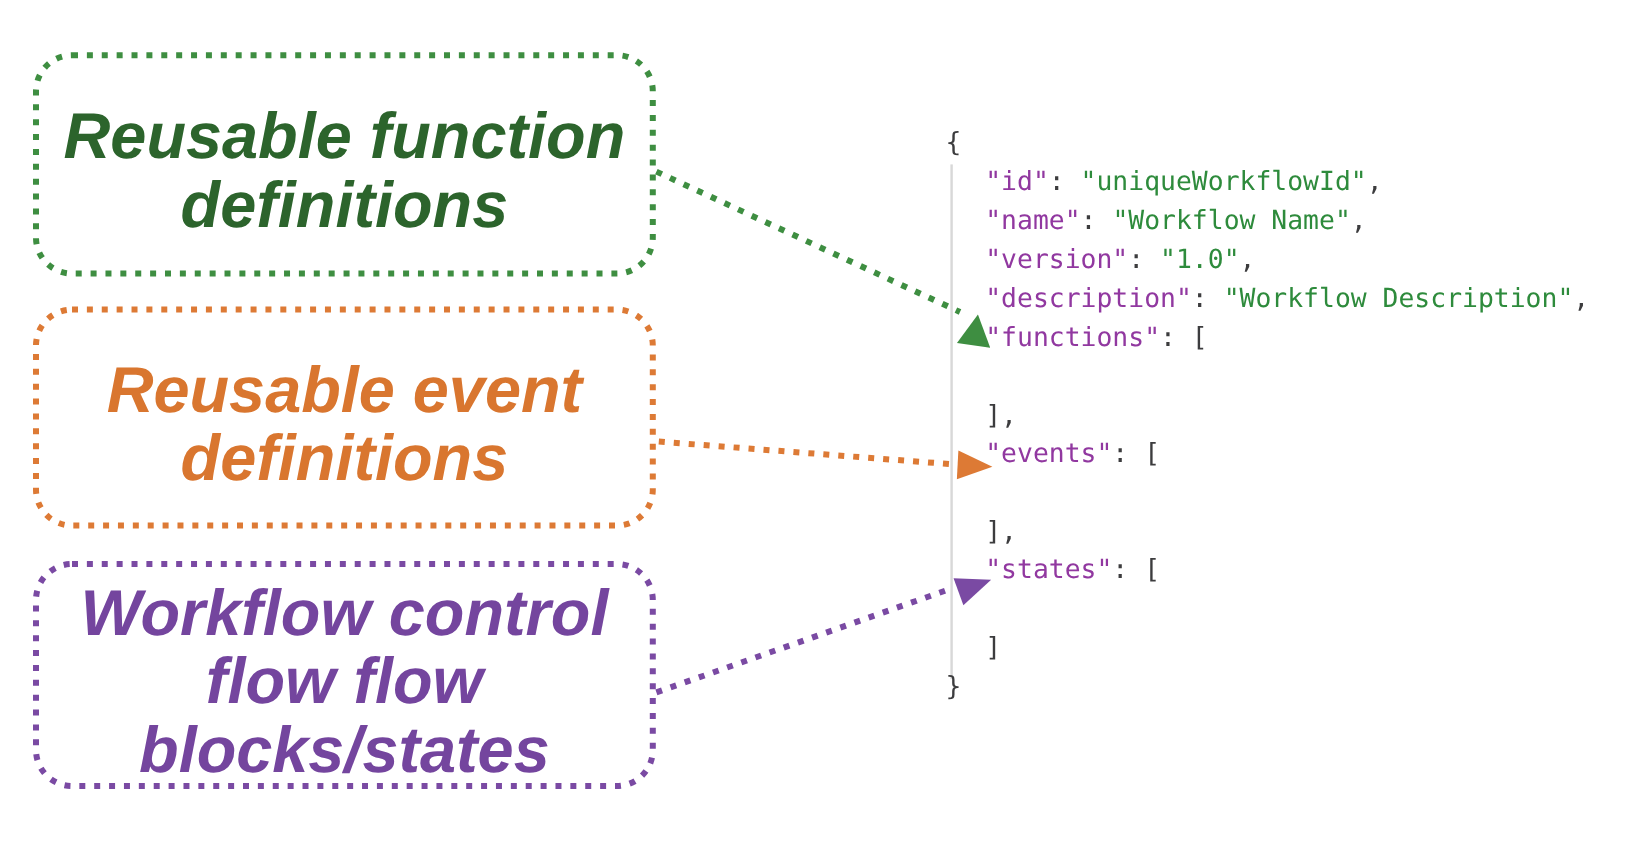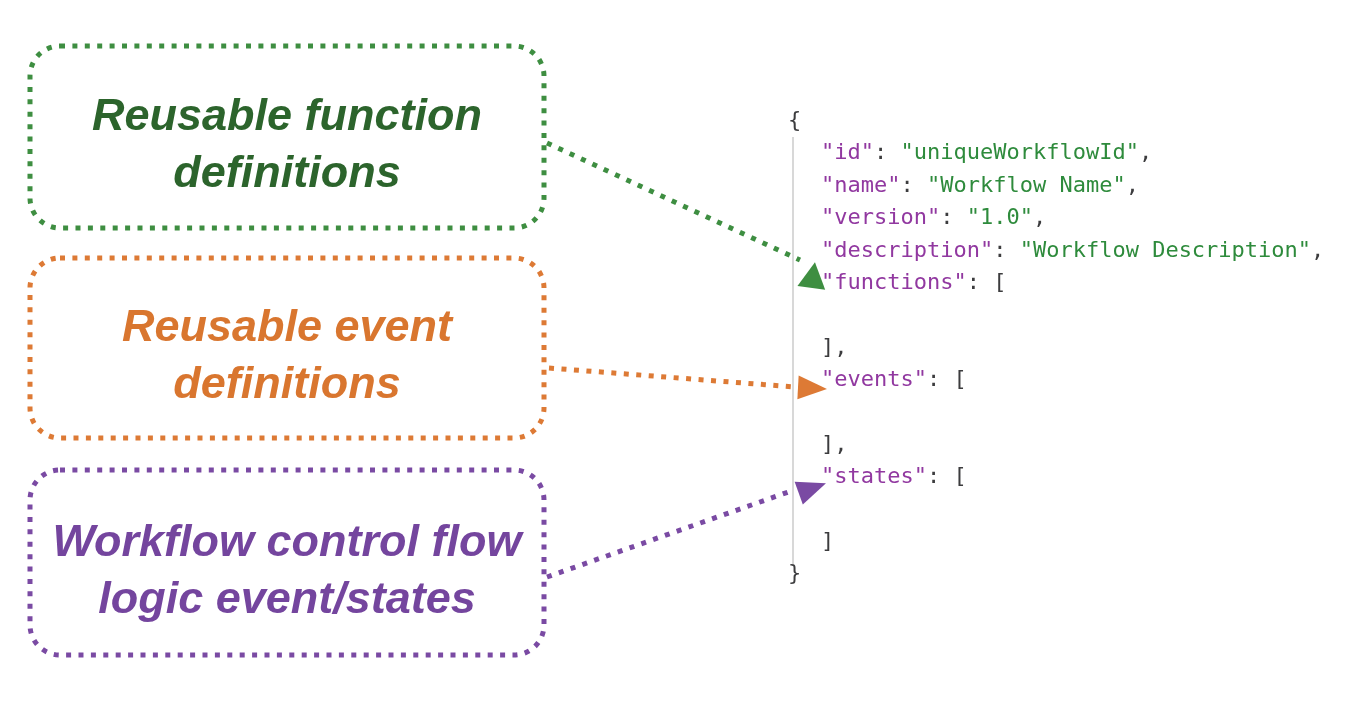--- a/index.html
+++ b/index.html
@@ -18,21 +18,21 @@
     font-family:"Liberation Sans", sans-serif;
   }
   .stage{position:absolute;left:0;top:0;width:1364px;height:706px;}
   svg.overlay{position:absolute;left:0;top:0;width:1364px;height:706px;}
 
   .box-label{
     position:absolute;
     display:flex;align-items:center;justify-content:center;
     text-align:center;
     font-weight:bold;font-style:italic;
-    font-size:45px;line-height:57px;
+    font-size:54px;line-height:57px;
     padding:12px 22px 0 22px;
     box-sizing:border-box;
   }
   .box-label.green{color:var(--green-text);}
   .box-label.orange{color:var(--orange-text);}
   .box-label.purple{color:var(--purple-text);}
 
   .code-block{
     position:absolute;
     left:788px;top:104px;
@@ -69,18 +69,18 @@
     <line x1="549" y1="368" x2="795" y2="387" style="stroke:var(--orange)" stroke-width="5" stroke-dasharray="5 7.5"></line>
     <line x1="547" y1="577" x2="794" y2="490" style="stroke:var(--purple)" stroke-width="5" stroke-dasharray="5 7.5"></line>
 
     <polygon points="813,262 799,288 827,288" style="fill:var(--green)" transform="rotate(8 813 276)"></polygon>
     <polygon points="798,376 798,400 827,388" style="fill:var(--orange)" transform="rotate(3 810 388)"></polygon>
     <polygon points="798,477 798,501 827,489" style="fill:var(--purple)" transform="rotate(-20 810 489)"></polygon>
   </svg>
 
   <div class="box-label green" style="left:30px;top:46px;width:514px;height:182px;">Reusable function definitions</div>
   <div class="box-label orange" style="left:30px;top:258px;width:514px;height:180px;font-style:italic;">Reusable event definitions</div>
-  <div class="box-label purple" style="left:30px;top:470px;width:514px;height:185px;">Workflow control flow logic event/states</div>
+  <div class="box-label purple" style="left:30px;top:470px;width:514px;height:185px;">Workflow control flow flow blocks/states</div>
 
   <div class="indent-guide"></div>
   <div class="code-block"><div class="code-line"><span class="tok-pun">{</span></div><div class="code-line ind"><span class="tok-key">"id"</span><span class="tok-pun">: </span><span class="tok-str">"uniqueWorkflowId"</span><span class="tok-pun">,</span></div><div class="code-line ind"><span class="tok-key">"name"</span><span class="tok-pun">: </span><span class="tok-str">"Workflow Name"</span><span class="tok-pun">,</span></div><div class="code-line ind"><span class="tok-key">"version"</span><span class="tok-pun">: </span><span class="tok-str">"1.0"</span><span class="tok-pun">,</span></div><div class="code-line ind"><span class="tok-key">"description"</span><span class="tok-pun">: </span><span class="tok-str">"Workflow Description"</span><span class="tok-pun">,</span></div><div class="code-line ind"><span class="tok-key">"functions"</span><span class="tok-pun">: [</span></div><div class="code-line ind">&nbsp;</div><div class="code-line ind"><span class="tok-pun">],</span></div><div class="code-line ind"><span class="tok-key">"events"</span><span class="tok-pun">: [</span></div><div class="code-line ind">&nbsp;</div><div class="code-line ind"><span class="tok-pun">],</span></div><div class="code-line ind"><span class="tok-key">"states"</span><span class="tok-pun">: [</span></div><div class="code-line ind">&nbsp;</div><div class="code-line ind"><span class="tok-pun">]</span></div><div class="code-line"><span class="tok-pun">}</span></div></div>
 
 </div>
 
 </body></html>

